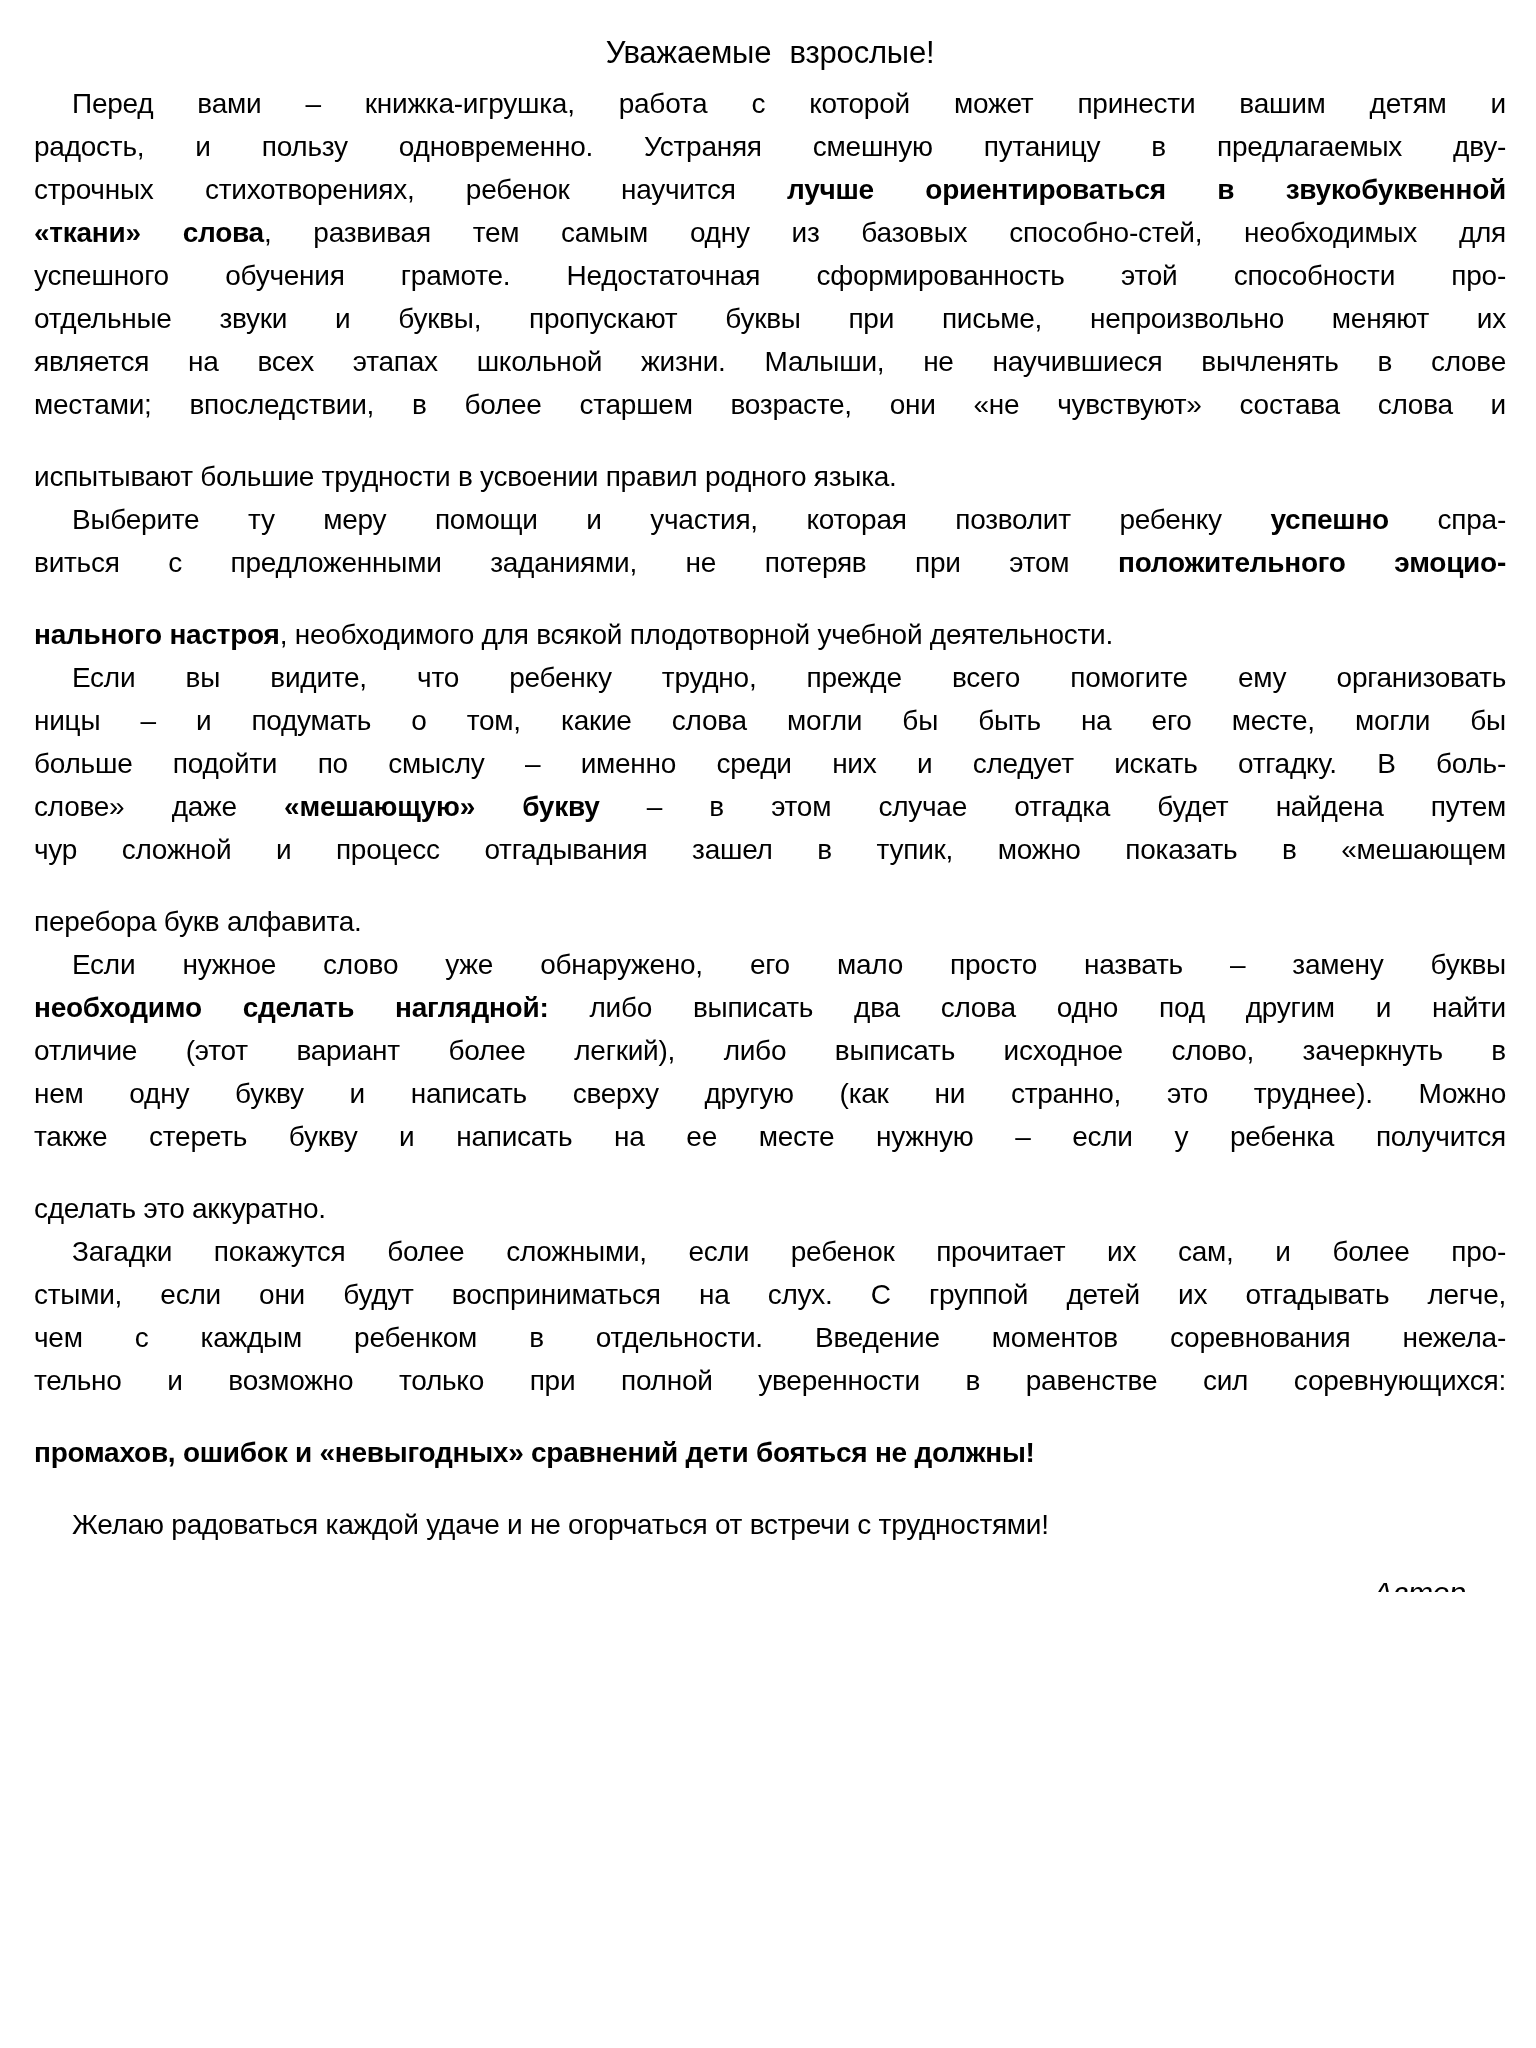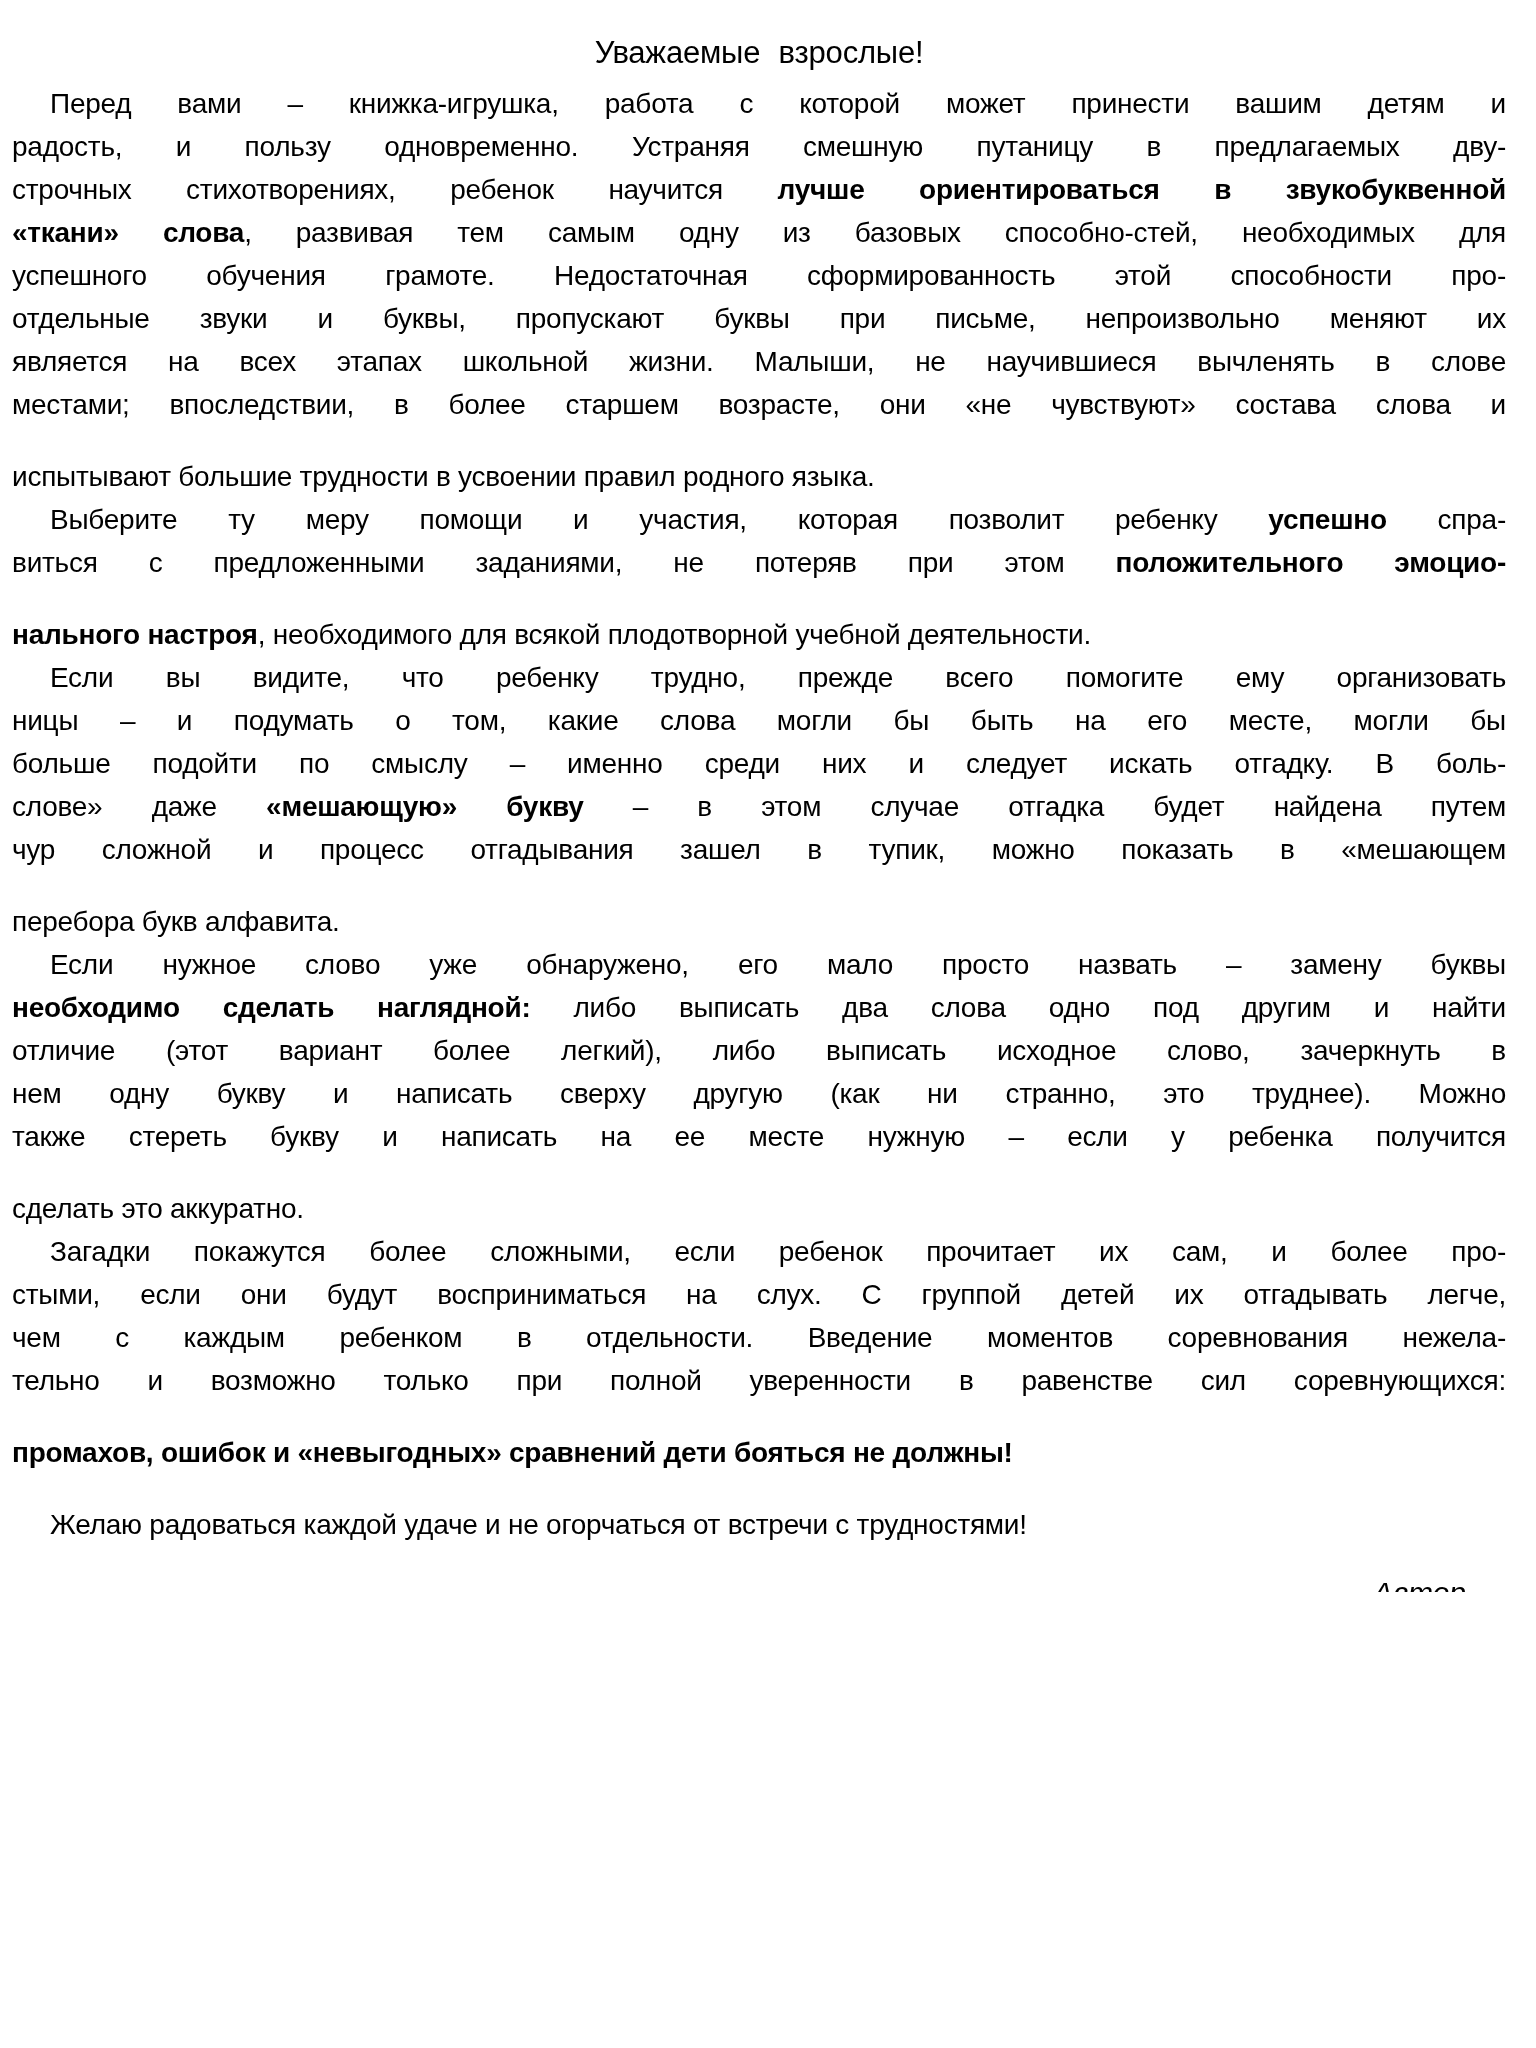--- a/index.html
+++ b/index.html
@@ -6,21 +6,21 @@
   .page {
     position:relative;
     width:1536px; height:1592px;
     margin:0 auto;
     background:#ffffff;
     color:#000;
     font-family:"Liberation Sans", sans-serif;
     display:flex; flex-direction:column;
     overflow:hidden;
     box-sizing:border-box;
-    padding:30px 30px 0 12px;
+    padding:30px 30px 0 34px;
   }
   .title {
     text-align:center;
     font-size:31px;
     line-height:46px;
     word-spacing:10px;
     letter-spacing:-0.2px;
     margin-bottom:6px;
   }
   .bodytext {

